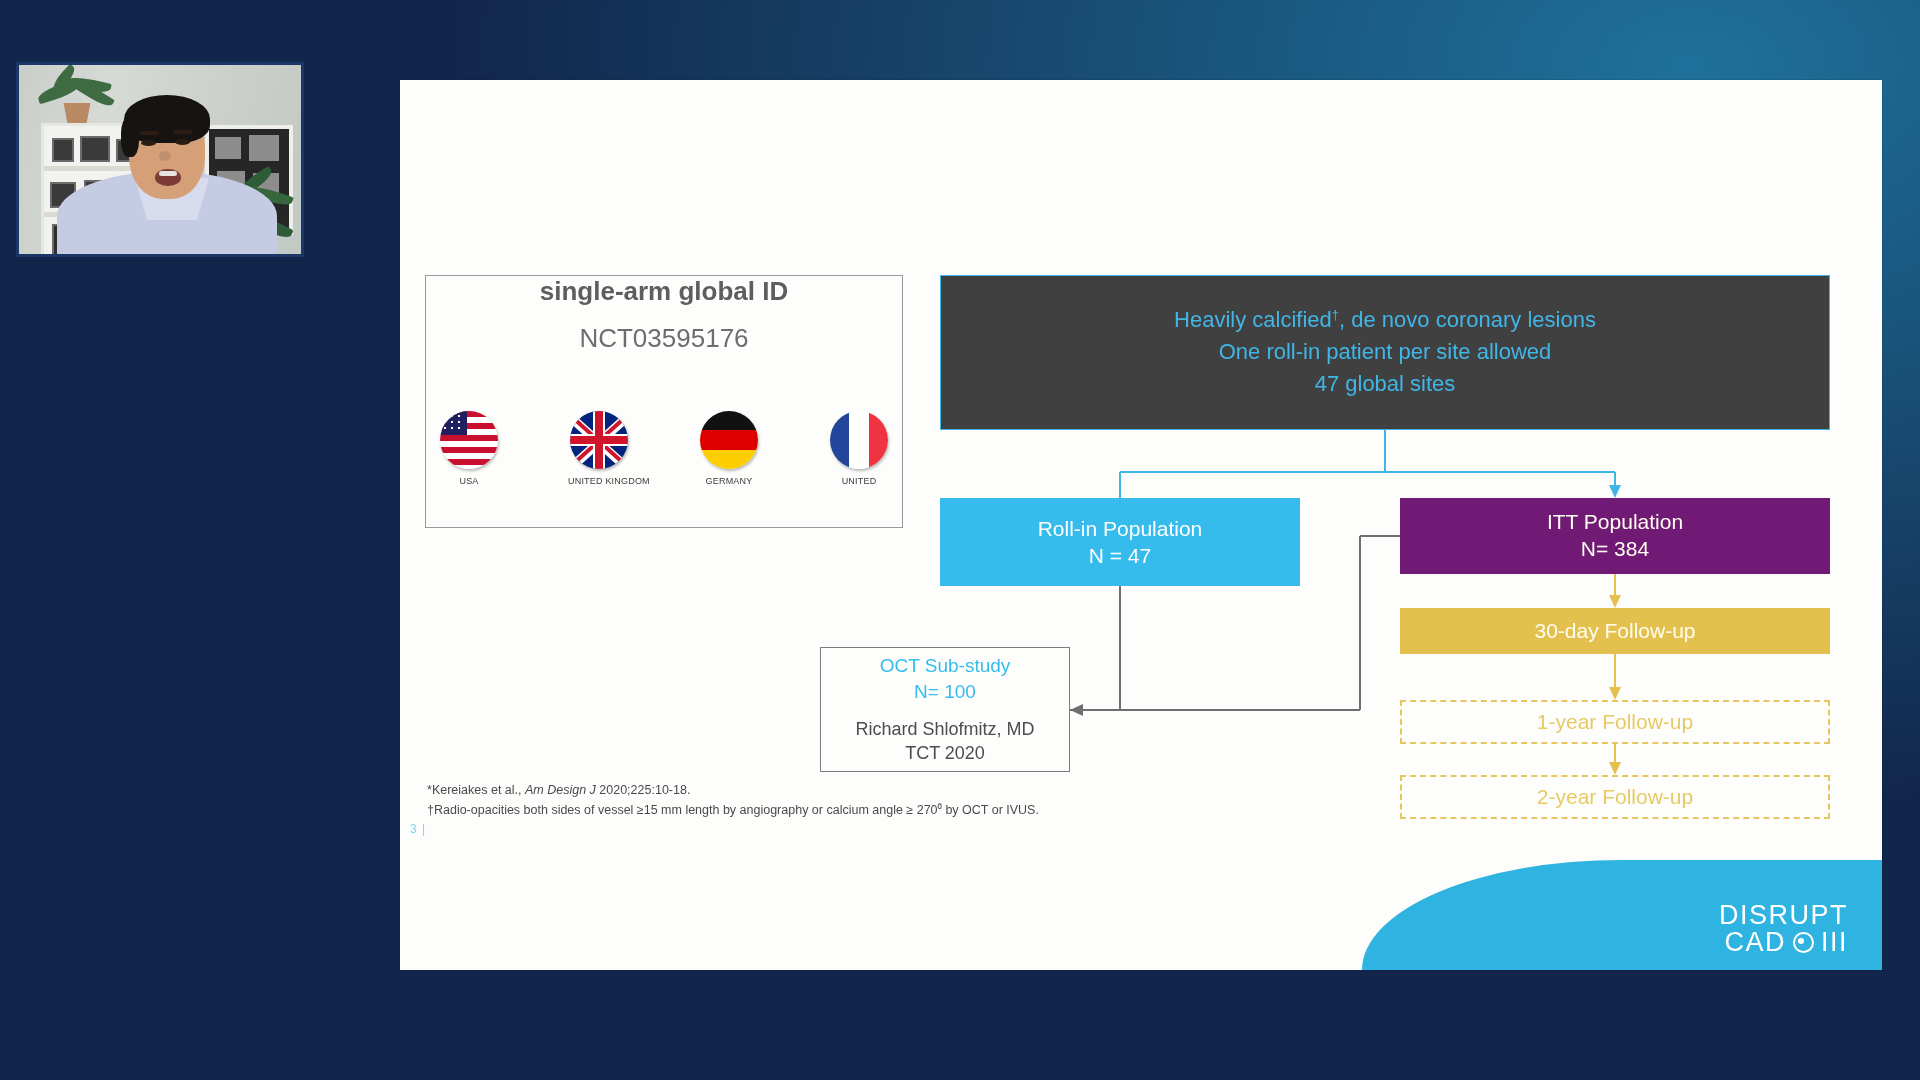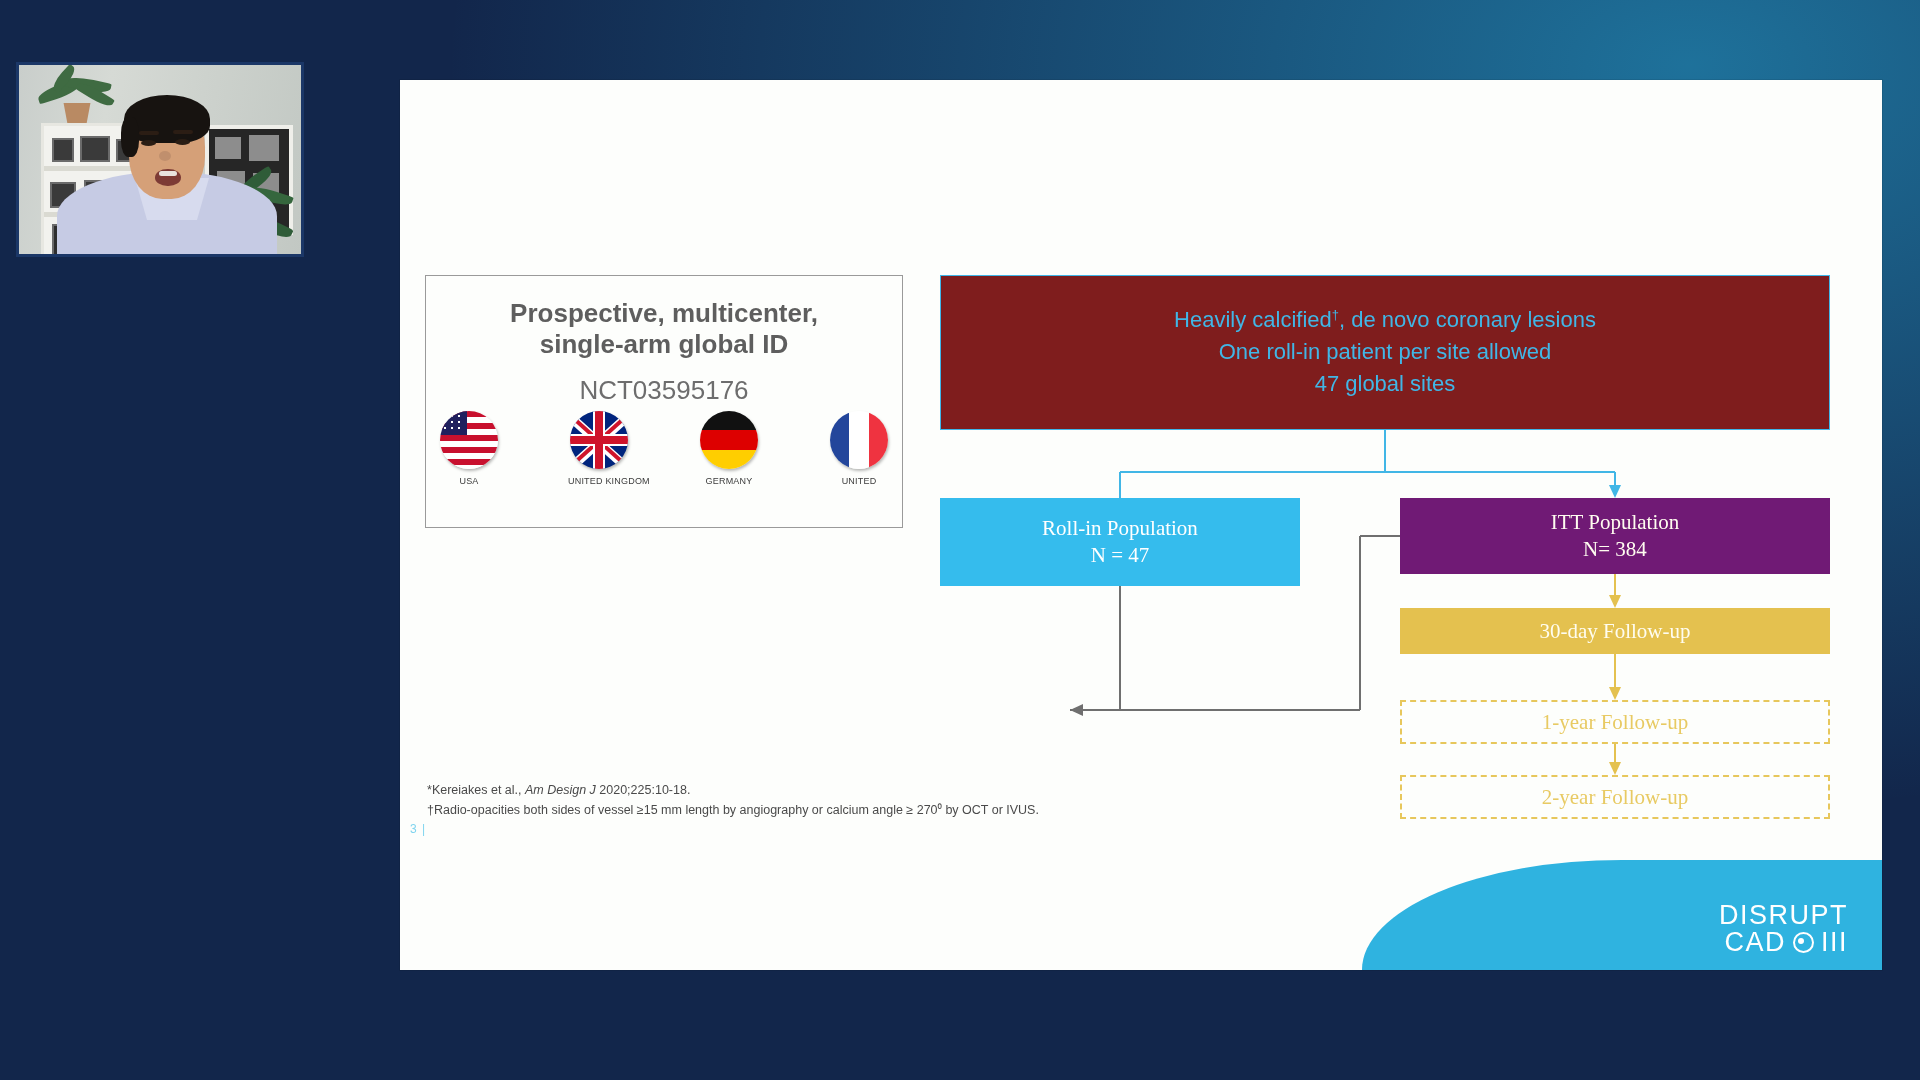--- a/index.html
+++ b/index.html
@@ -149,31 +149,31 @@
   .fl-de{background:linear-gradient(180deg,#111 0 33.3%,#dd0000 33.3% 66.6%,#ffce00 66.6% 100%);}
   
   .fl-fr{background:linear-gradient(90deg,#23469b 0 33.3%,#ffffff 33.3% 66.6%,#ef3340 66.6% 100%);}
 
   
   #criteria-box{
     position:absolute; left:540px; top:195px;
     width:890px; height:155px;
     border:1.5px solid #3fb6e8;
     box-sizing:border-box;
-    background:#7f1d1d;
+    background:#404040;
     display:flex;flex-direction:column;align-items:center;justify-content:center;
     gap:7px;
   }
   #criteria-box .cl{
     color:#41b6e6;font-size:22px;line-height:1.12;text-align:center;white-space:nowrap;
   }
   #criteria-box .cl sup{font-size:13px;}
 
   
-  .fbox{position:absolute;box-sizing:border-box;text-align:left;font-family:Liberation Serif, serif;}
+  .fbox{position:absolute;box-sizing:border-box;text-align:left;}
   #rollin-box{
     left:540px; top:418px; width:360px; height:88px;
     background:#35bced; color:#ffffff;
     display:flex;flex-direction:column;align-items:center;justify-content:center;
   }
   #rollin-box .t{font-size:21px;line-height:1.3}
   #rollin-box .n{font-size:21px;line-height:1.3}
 
   #itt-box{
     left:1000px; top:418px; width:430px; height:76px;
@@ -329,21 +329,20 @@
     <path d="M720,630 L680,630" stroke="#6f6f6f" stroke-width="2" fill="none"></path>
     <path d="M680,630 L670,630" stroke="#6f6f6f" stroke-width="2" fill="none"></path>
     <path d="M670,630 L683,624 L683,636 Z" fill="#6f6f6f"></path>
 
     <path d="M1000,456 L960,456" stroke="#6f6f6f" stroke-width="2" fill="none"></path>
     <path d="M960,456 L960,630" stroke="#6f6f6f" stroke-width="2" fill="none"></path>
     <path d="M960,630 L672,630" stroke="#6f6f6f" stroke-width="2" fill="none"></path>
   </svg>
 
   <div id="study-id-box">
-    <div class="sid-l1">Prospective, multicenter,</div>
     <div class="sid-l2">single-arm global ID</div>
     <div class="sid-nct">NCT03595176</div>
 
     <div id="flags-row">
       <div class="flag-cell">
         <div class="flag-circle fl-usa">
             <div class="canton"></div>
           </div>
         <div class="flag-label">USA</div>
       </div>
@@ -388,20 +387,26 @@
     <div class="t">ITT Population</div>
     <div class="n">N= 384</div>
   </div>
 
   <div class="fbox" id="fu30-box">30-day Follow-up</div>
 
   <div class="fbox fu-dashed" id="fu1-box">1-year Follow-up</div>
 
   <div class="fbox fu-dashed" id="fu2-box">2-year Follow-up</div>
 
+  <div class="fbox" id="oct-box">
+    <div class="oct-t">OCT Sub-study</div>
+    <div class="oct-n">N= 100</div>
+    <div class="oct-a">Richard Shlofmitz, MD</div>
+    <div class="oct-c">TCT 2020</div>
+  </div>
 
   <div id="footnotes">
     <div>
       <span>*</span><span>Kereiakes et al., </span><em>Am Design J</em><span> 2020;225:10-18.</span>
     </div>
     <div>
       <span>†</span><span>Radio-opacities both sides of vessel ≥15 mm length by angiography or calcium angle ≥ 270⁰ by OCT or IVUS.</span>
     </div>
   </div>
 

